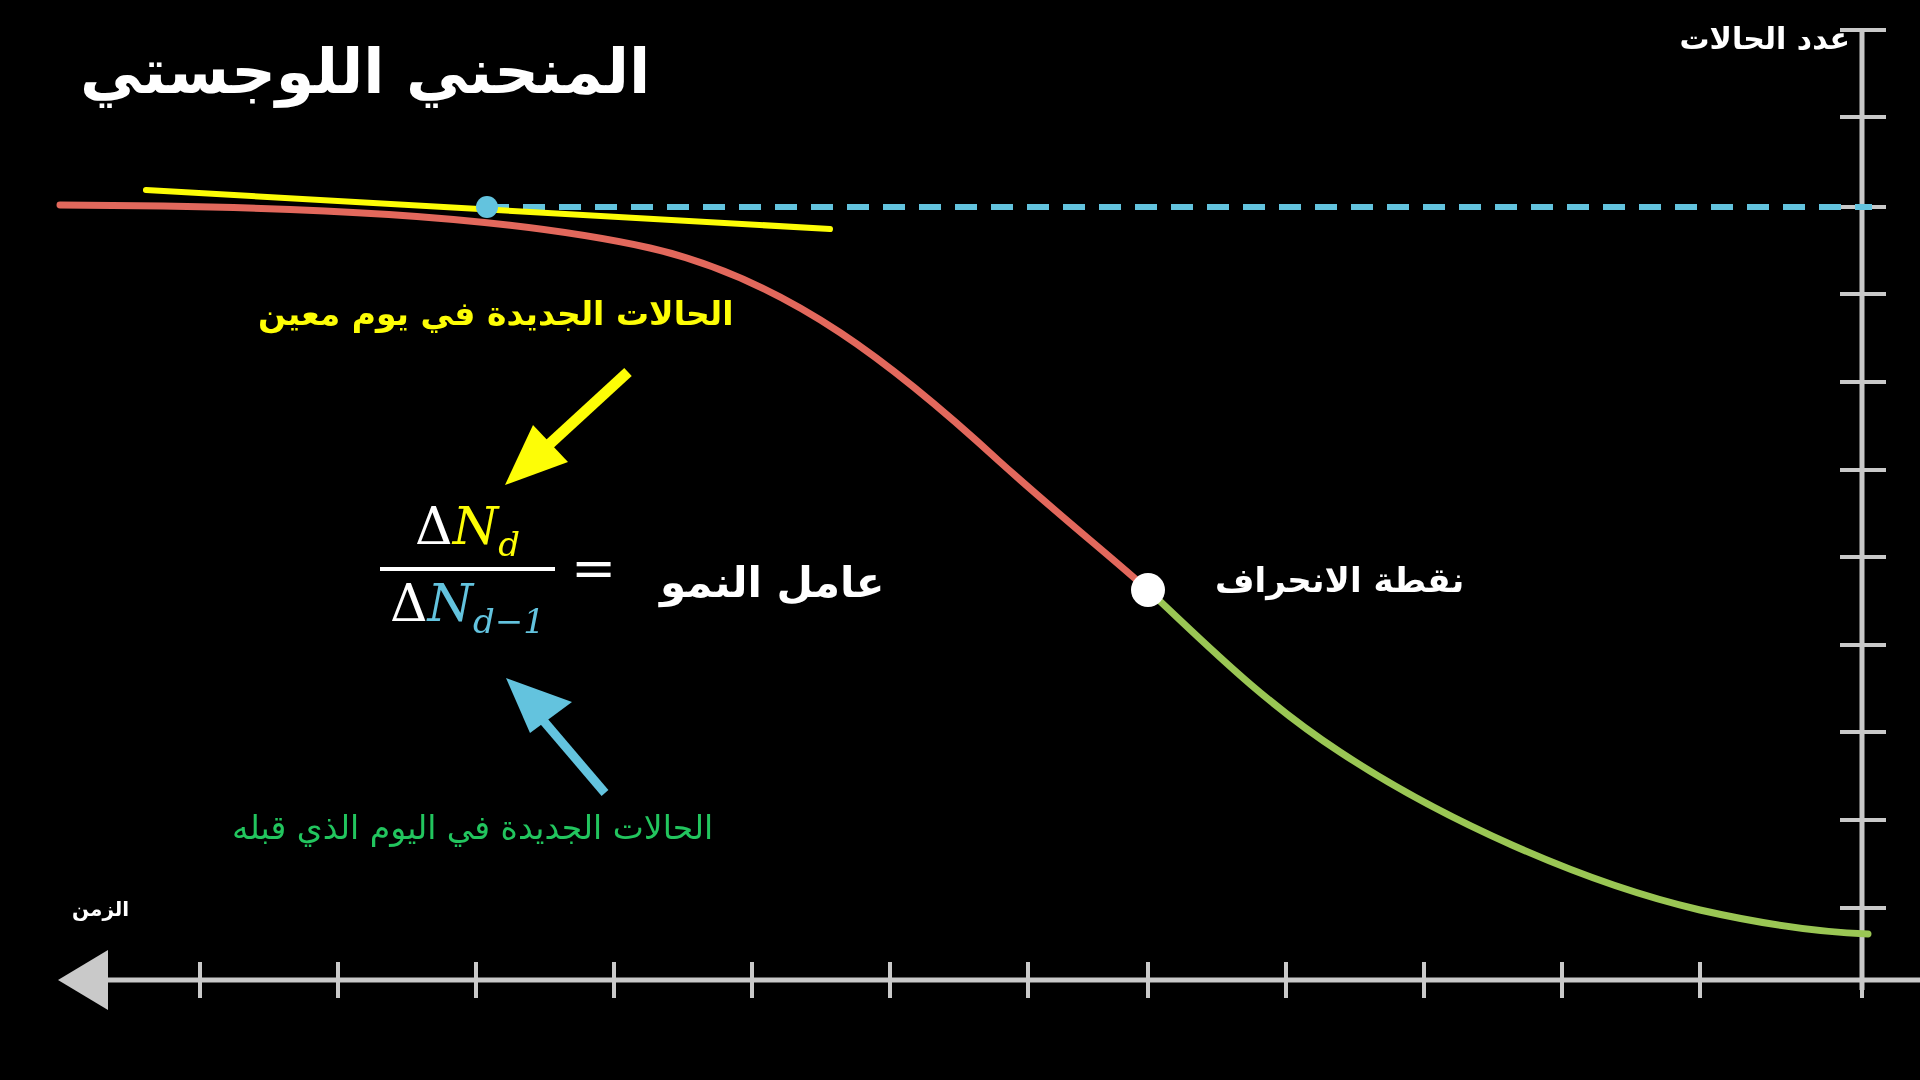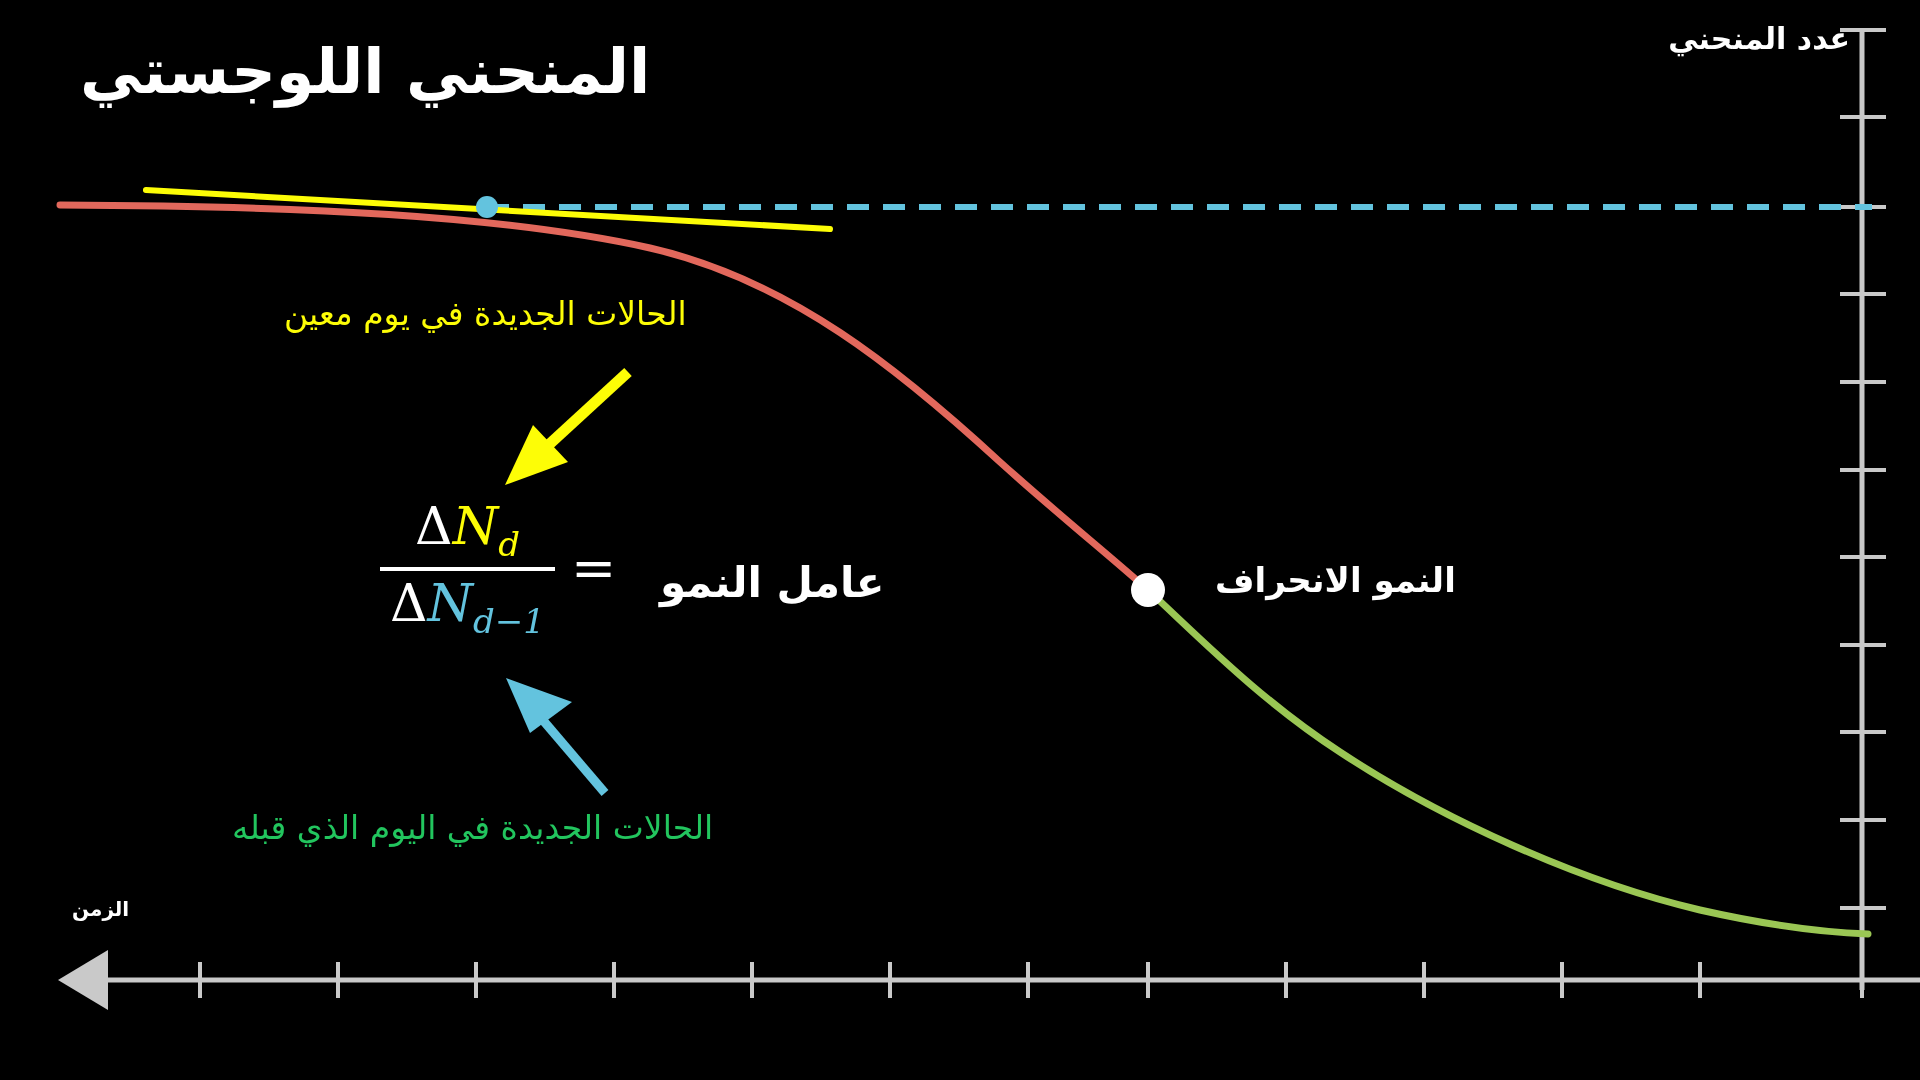--- a/index.html
+++ b/index.html
@@ -55,24 +55,24 @@
     color: #ffffff;
   }
   #inflection-label {
     left: 1215px;
     top: 562px;
     font-size: 34px;
     font-weight: 700;
     color: #ffffff;
   }
   #yellow-note {
-    left: 284px;
+    left: 258px;
     top: 296px;
     font-size: 33px;
-    font-weight: 400;
+    font-weight: 700;
     color: #fdfd06;
   }
   #blue-note {
     left: 232px;
     top: 810px;
     font-size: 33px;
     font-weight: 400;
     color: #22c55e;
   }
   #growth-label {
@@ -197,25 +197,25 @@
     </g>
 
     <g>
       <line x1="605" y1="793" x2="530" y2="705" stroke="#63c3de" stroke-width="9" stroke-linecap="butt"></line>
       <polygon points="506,678 572,702 530,733" fill="#63c3de"></polygon>
     </g>
   </svg>
 
   <div class="lbl" id="title">المنحني اللوجستي</div>
 
-  <div class="lbl" id="y-axis-label">عدد المنحني</div>
+  <div class="lbl" id="y-axis-label">عدد الحالات</div>
 
   <div class="lbl" id="x-axis-label">الزمن</div>
 
-  <div class="lbl" id="inflection-label">النمو الانحراف</div>
+  <div class="lbl" id="inflection-label">نقطة الانحراف</div>
 
   <div class="lbl" id="yellow-note">الحالات الجديدة في يوم معين</div>
 
   <div class="lbl" id="blue-note">الحالات الجديدة في اليوم الذي قبله</div>
 
   <div class="lbl" id="growth-label">عامل النمو</div>
 
   <div id="equation">
     <div class="frac">
       <div class="num"><span class="delta">Δ</span><span class="nd">N</span><span class="nd sub">d</span></div>

